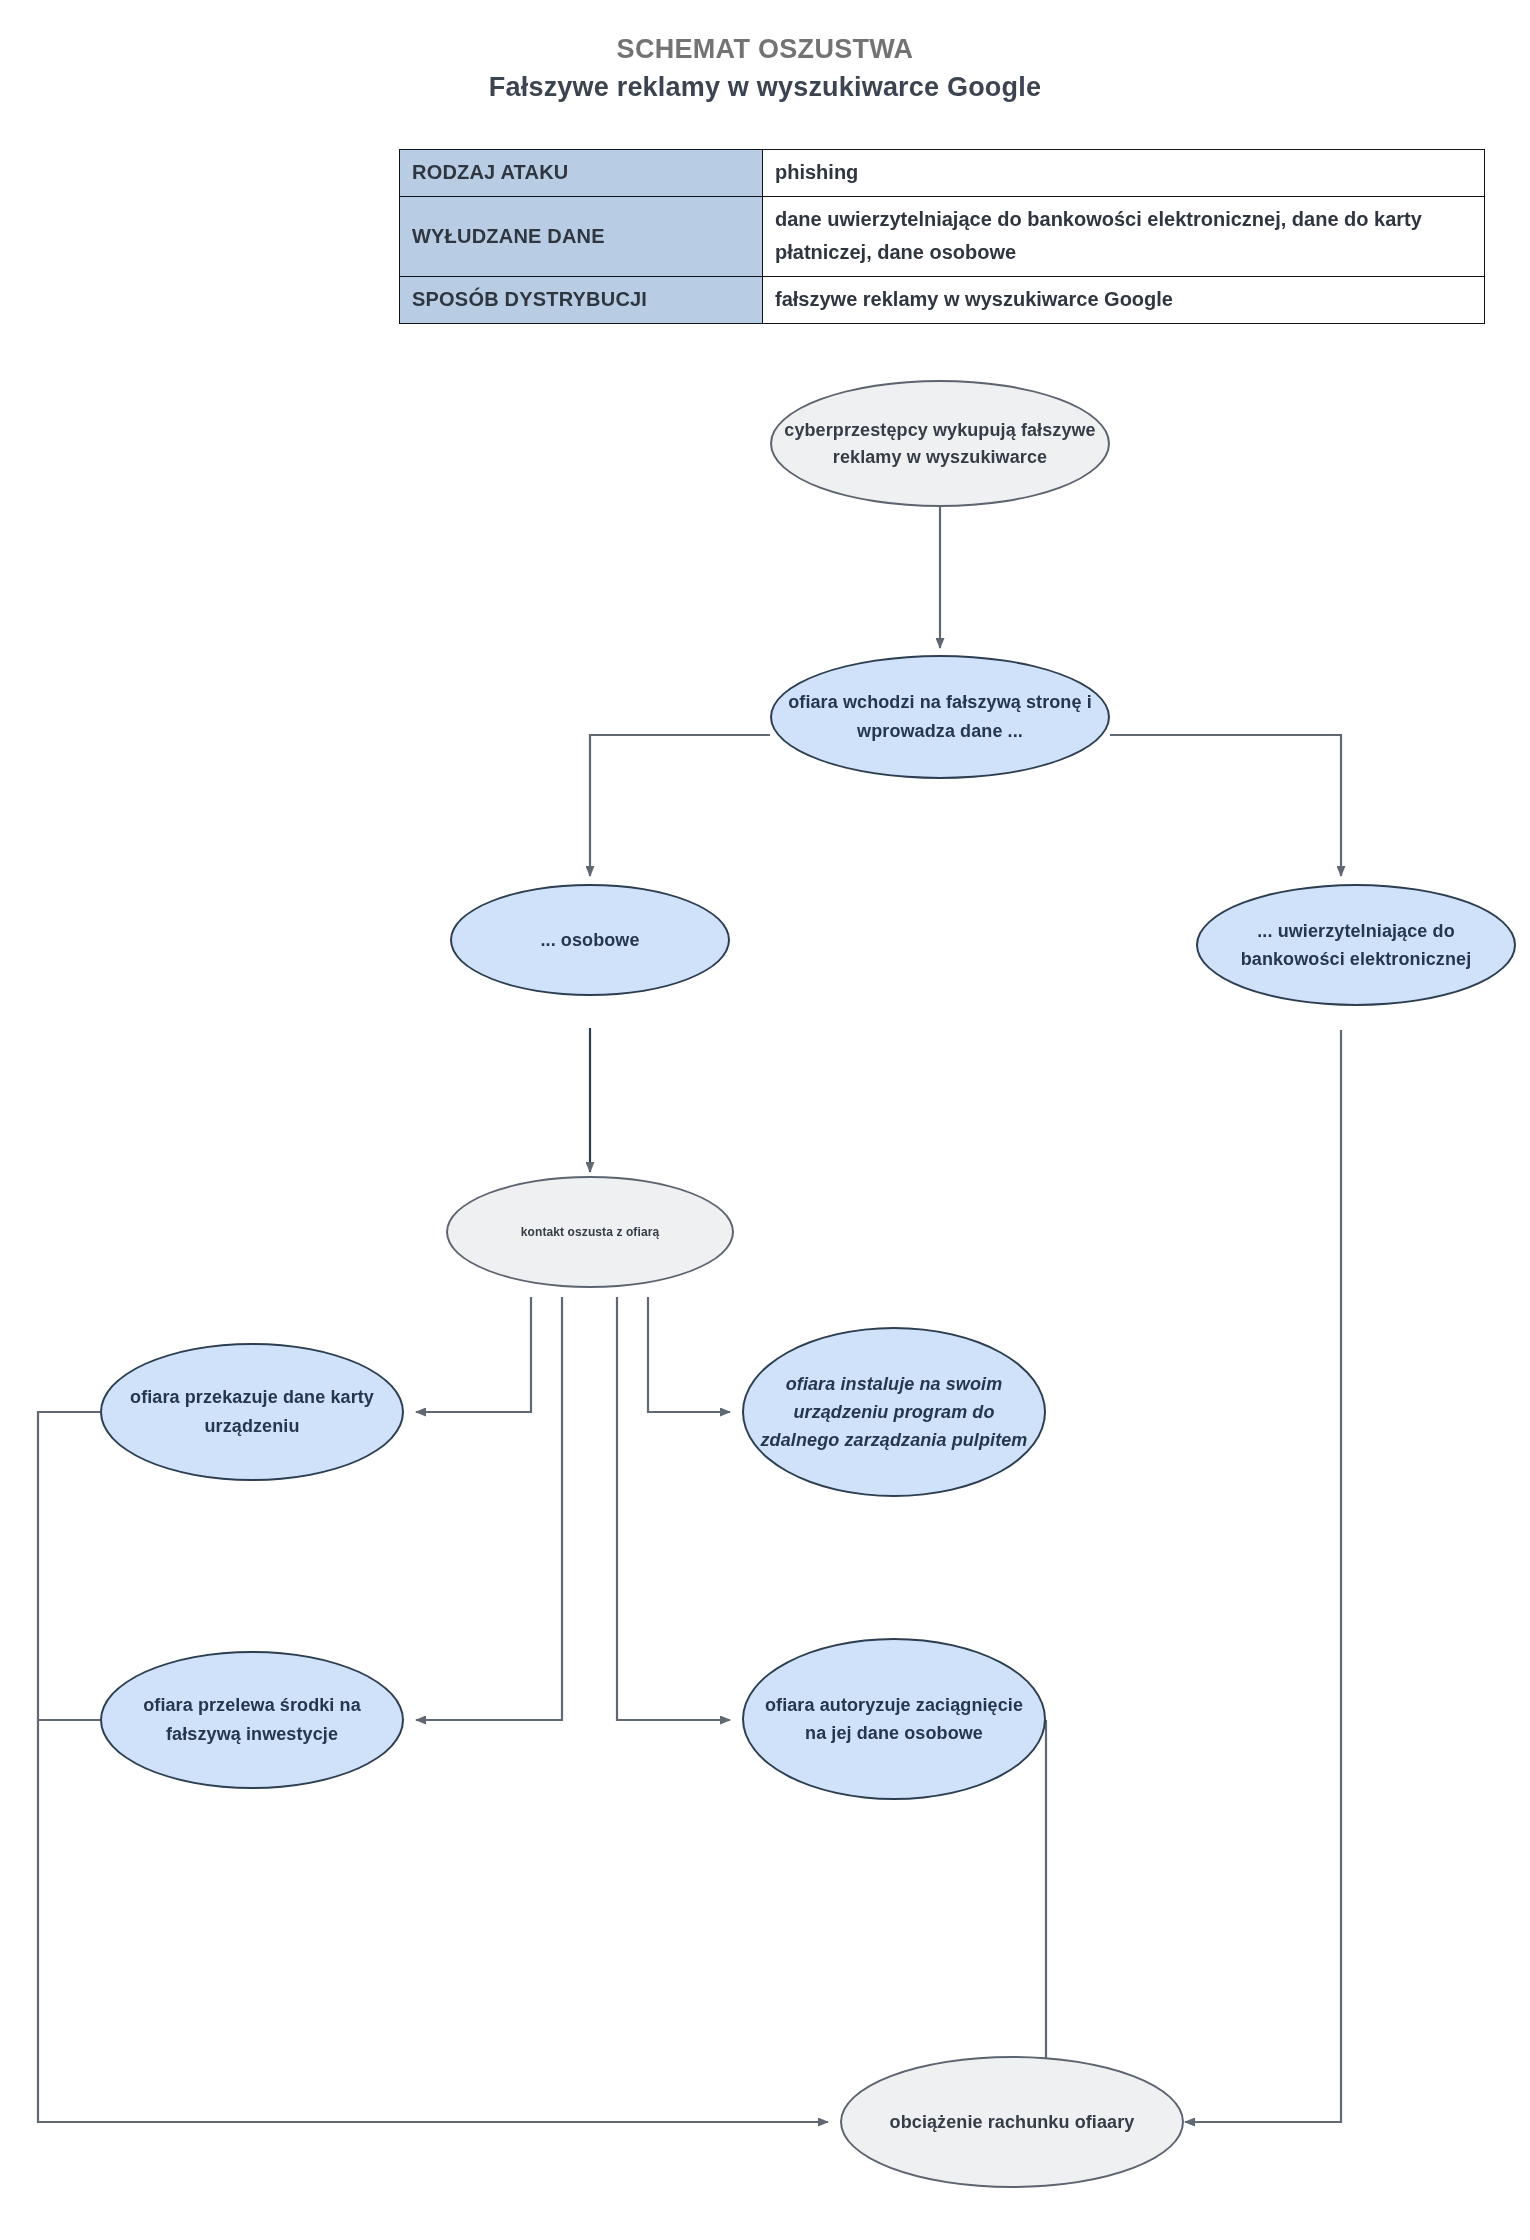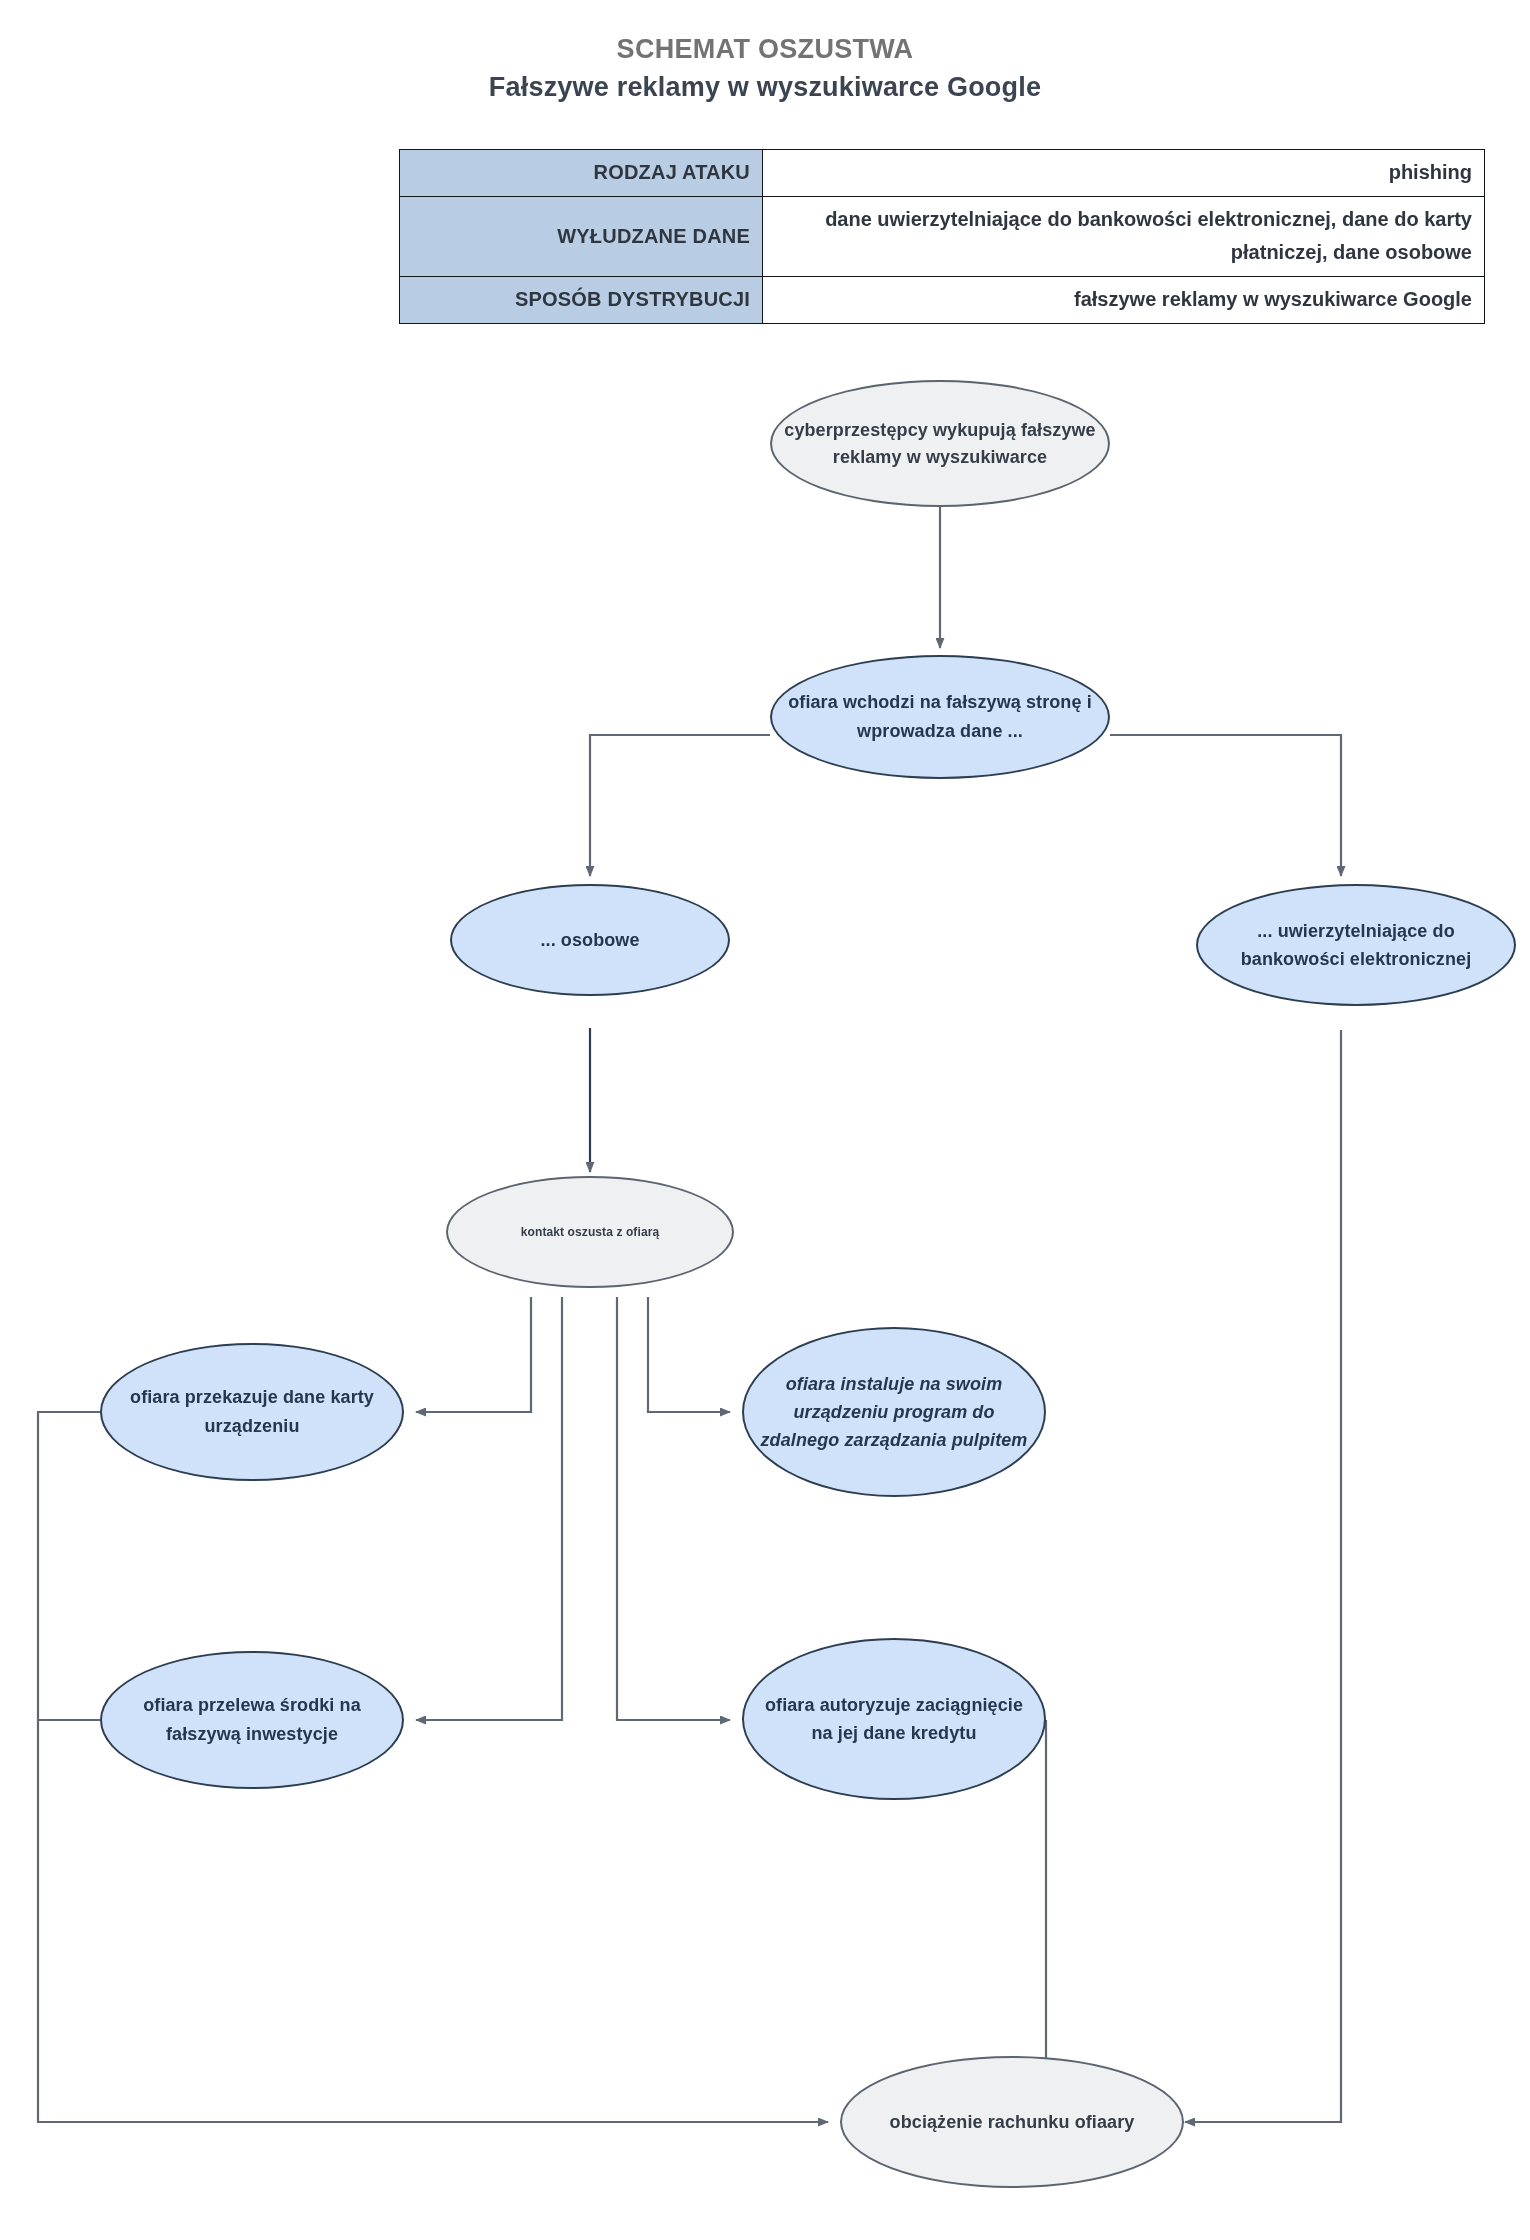--- a/index.html
+++ b/index.html
@@ -39,21 +39,20 @@
   }
 
   
   #info-table {
     position: absolute;
     left: 399px;
     top: 149px;
     width: 1086px;
     border-collapse: collapse;
     table-layout: fixed;
-    text-align: right;
   }
   #info-table td {
     border: 1.6px solid #111418;
     padding: 6px 12px 7px 12px;
     font-size: 20px;
     font-weight: bold;
     color: #2f3640;
     vertical-align: middle;
     line-height: 33px;
   }
@@ -189,18 +188,18 @@
 
 <div class="node blue" style="left:742px; top:1327px; width:304px; height:170px; font-size:18px; line-height:28px;font-style:italic;">
   <span class="lbl">ofiara instaluje na swoim urządzeniu program do zdalnego zarządzania pulpitem</span>
 </div>
 
 <div class="node blue" style="left:100px; top:1651px; width:304px; height:138px; font-size:18px; line-height:29px;">
   <span class="lbl">ofiara przelewa środki na fałszywą inwestycje</span>
 </div>
 
 <div class="node blue" style="left:742px; top:1638px; width:304px; height:162px; font-size:18px; line-height:28px;">
-  <span class="lbl">ofiara autoryzuje zaciągnięcie na jej dane kredytu</span>
+  <span class="lbl">ofiara autoryzuje zaciągnięcie na jej dane osobowe</span>
 </div>
 
 <div class="node gray" style="left:840px; top:2056px; width:344px; height:132px; font-size:18px; line-height:27px;">
   <span class="lbl">obciążenie rachunku ofiaary</span>
 </div>
 
 </body></html>

